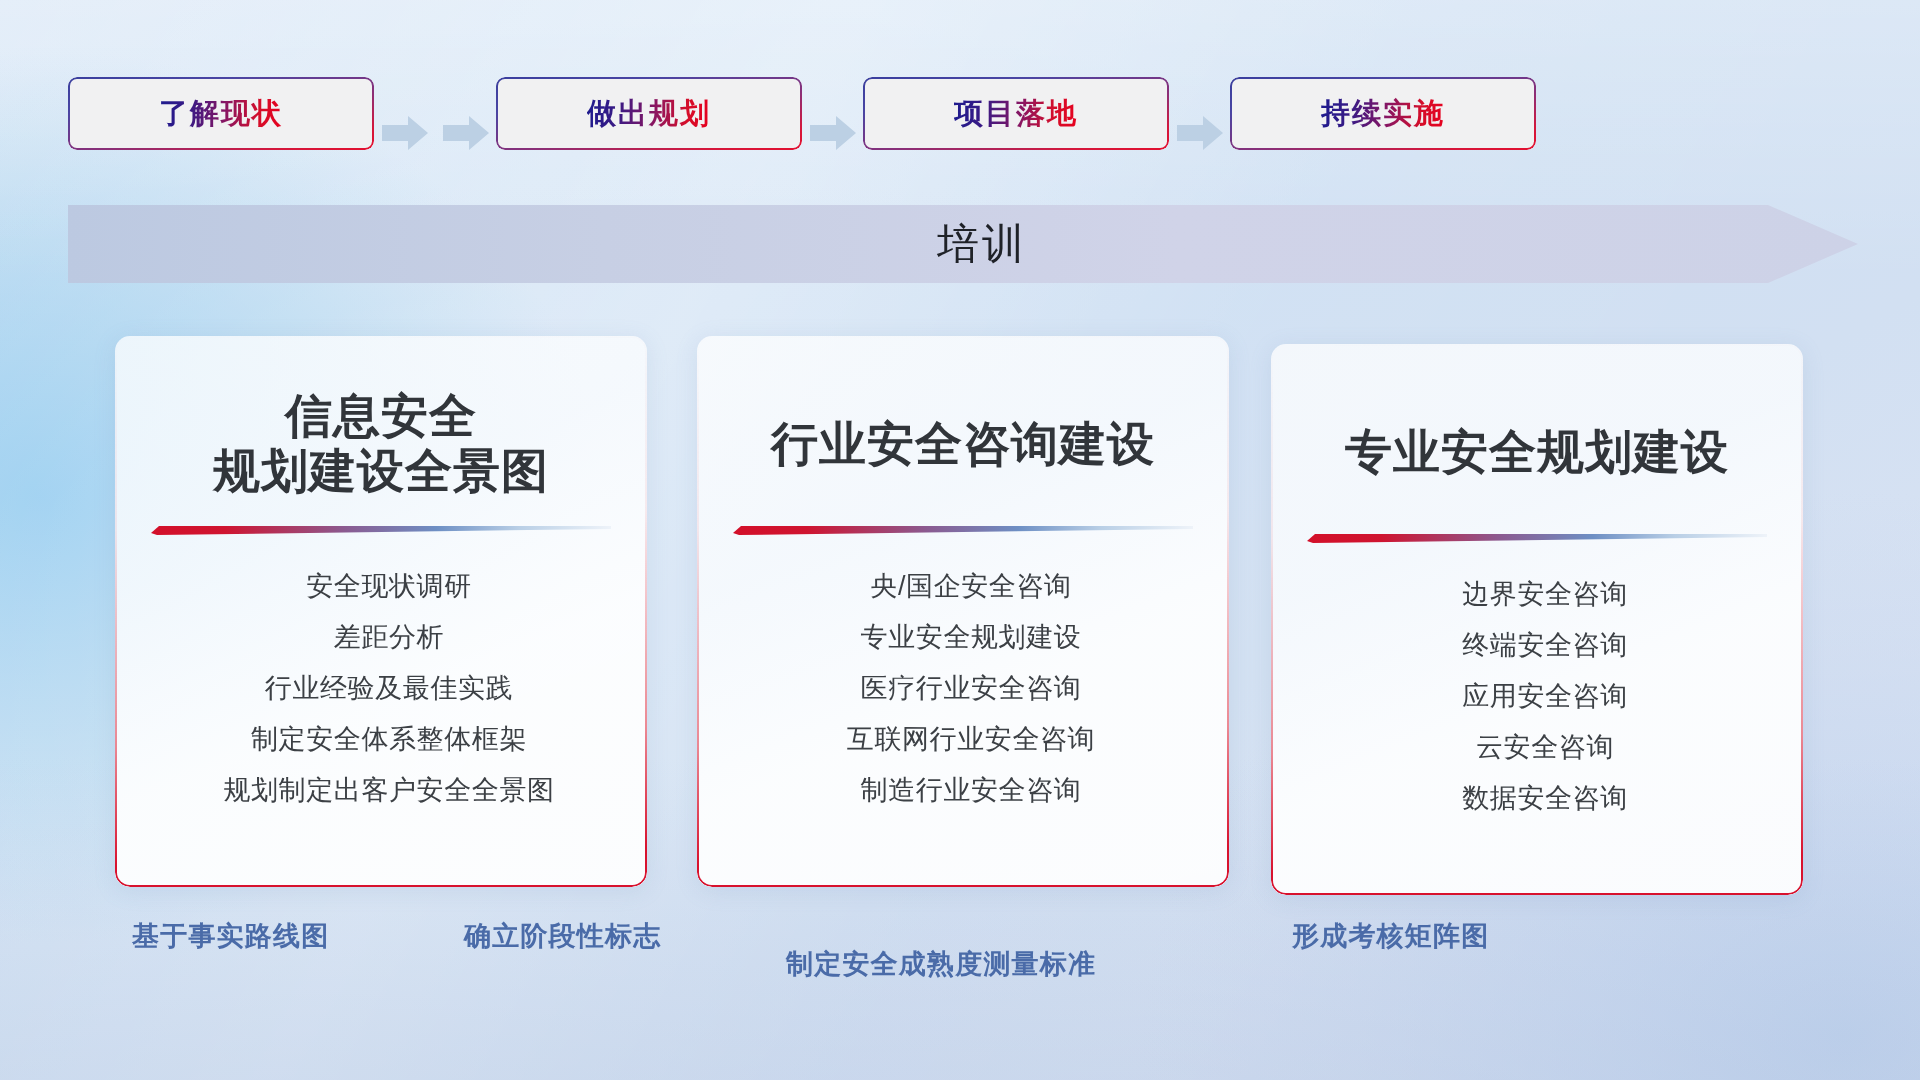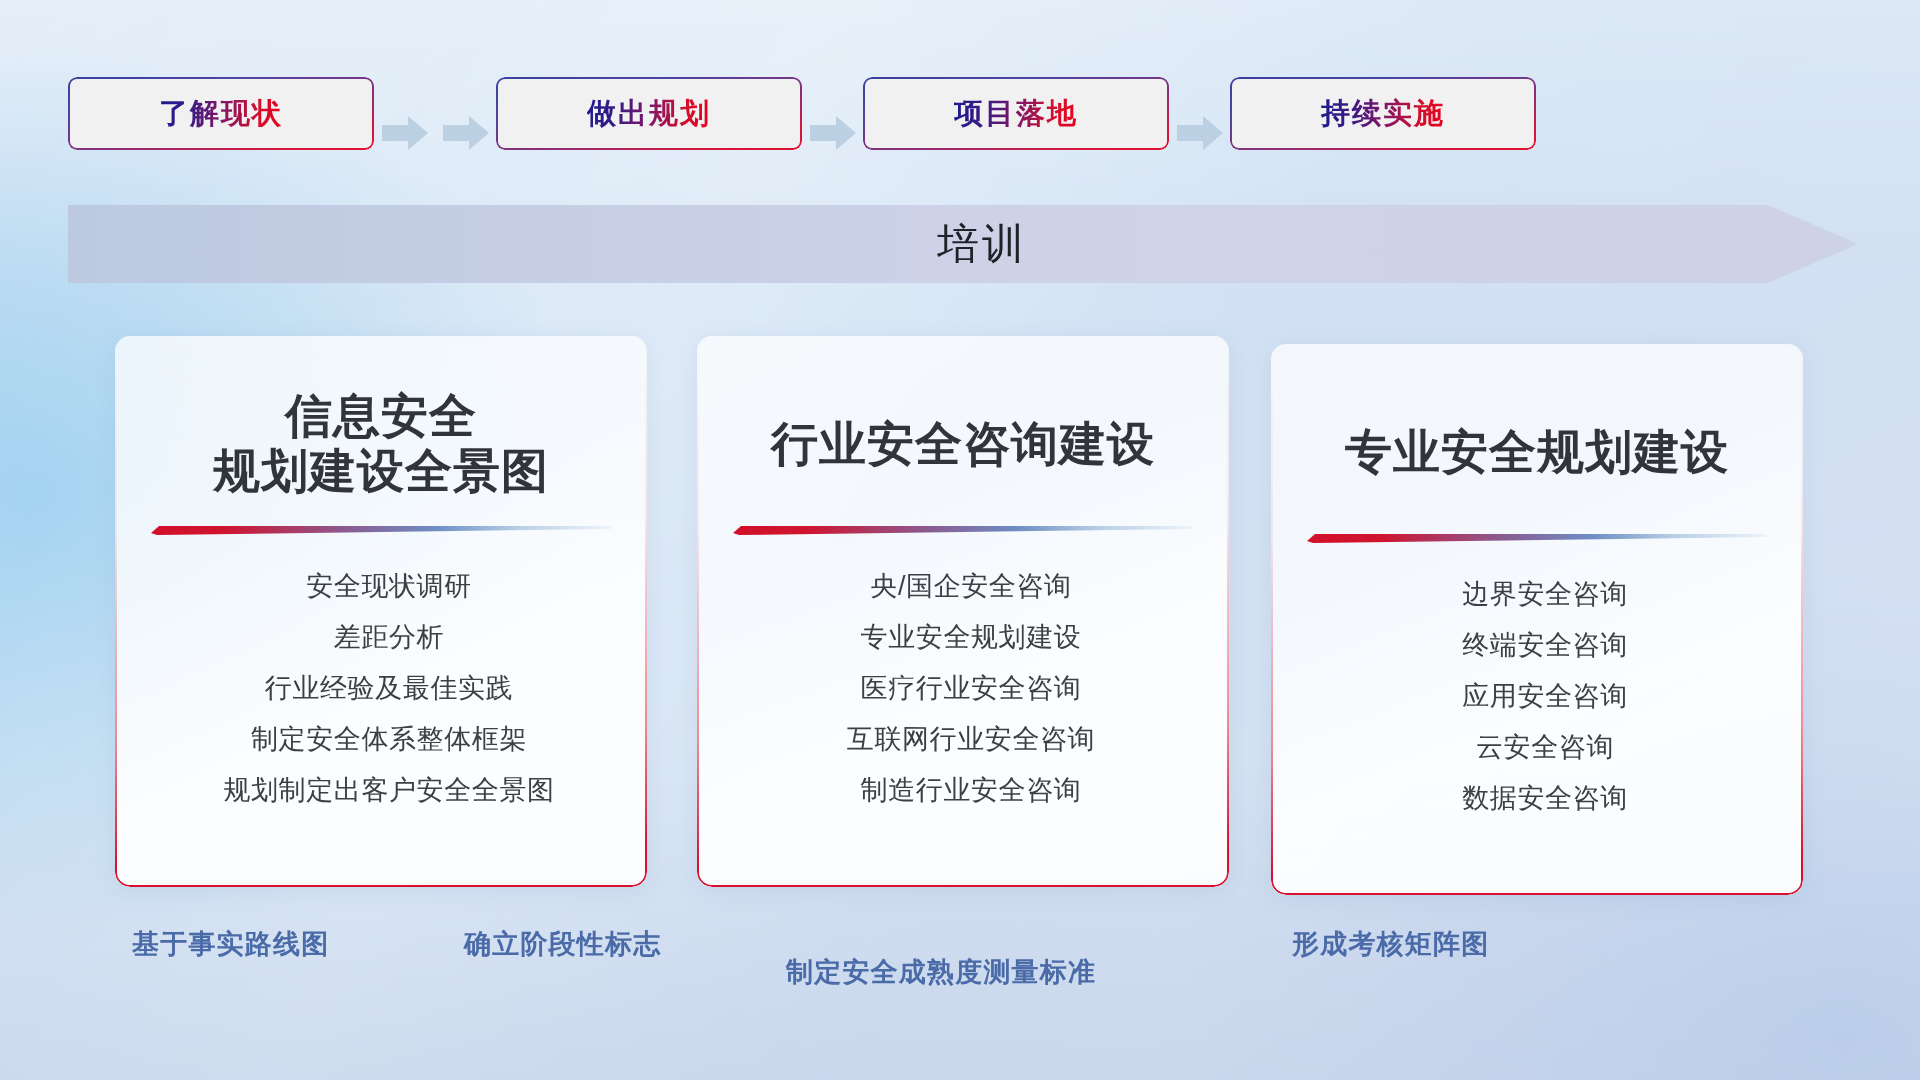--- a/index.html
+++ b/index.html
@@ -85,21 +85,21 @@
   }
 
   
   #card-0{left:115px;}
   #card-1{left:697px;}
   #card-2{left:1271px;margin-top:8px;}
 
   
   .bottom-labels{position:absolute;left:0;top:918px;width:1920px;height:56px;}
   .blabel{
-    position:absolute;top:8px;font-size:27px;font-weight:700;color:#4a6ba8;
+    position:absolute;top:0;font-size:27px;font-weight:700;color:#4a6ba8;
     letter-spacing:1.2px;white-space:nowrap;
   }
   #blabel-0{left:132px;}
   #blabel-1{left:464px;}
   #blabel-2{left:786px;margin-top:28px;}
   #blabel-3{left:1292px;}
 </style>
 </head>
 <body>
 

